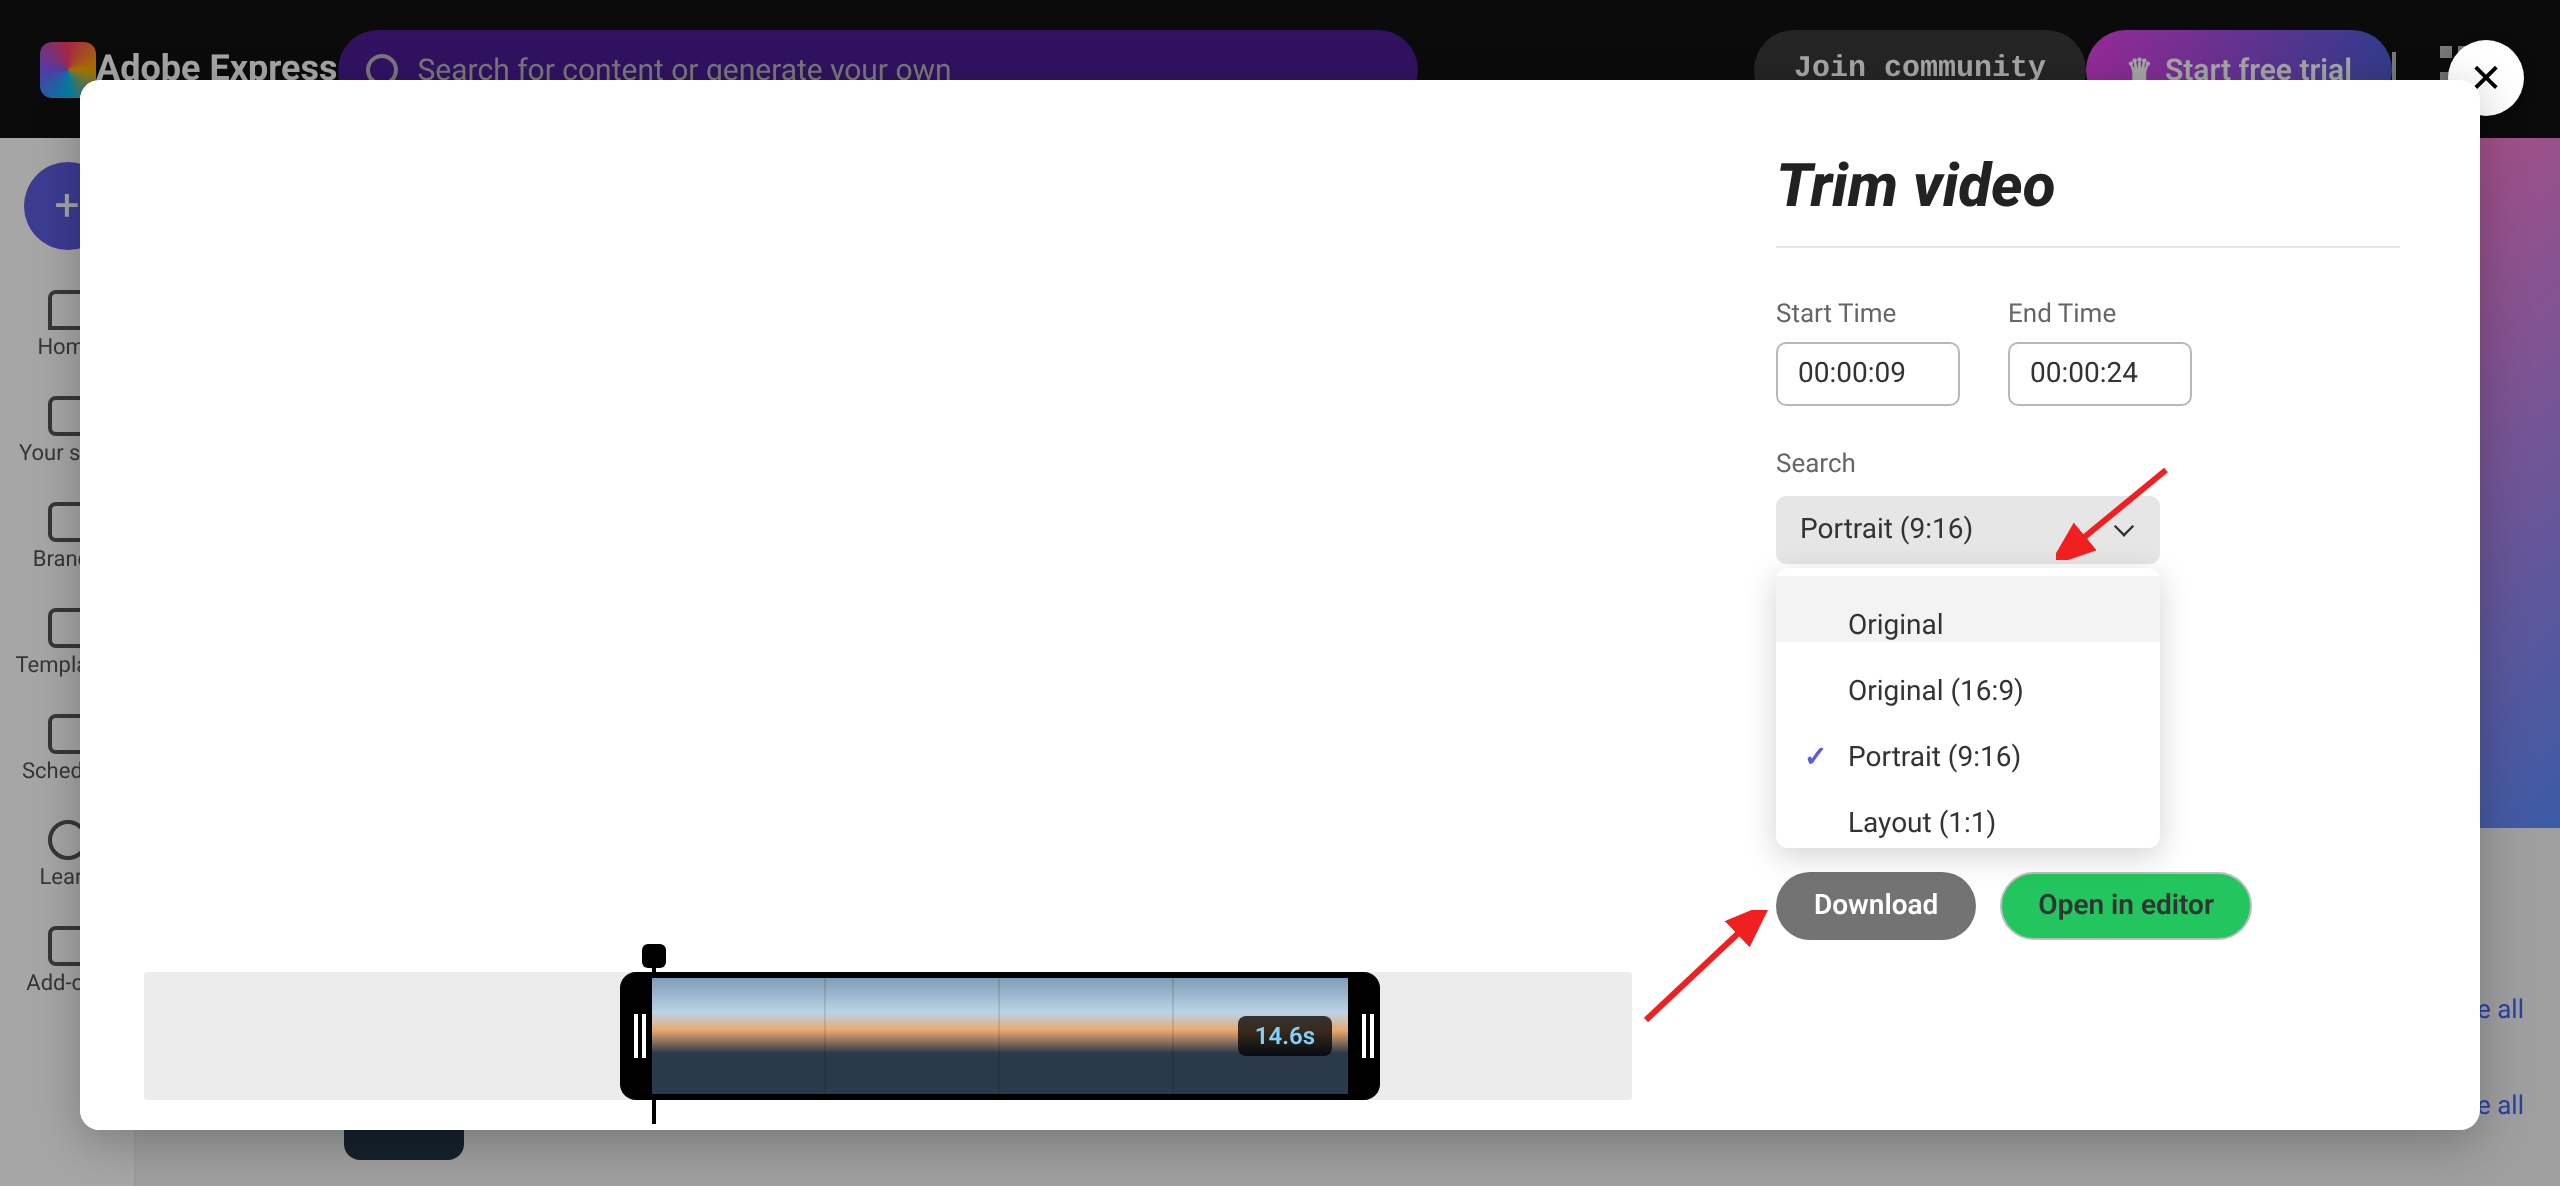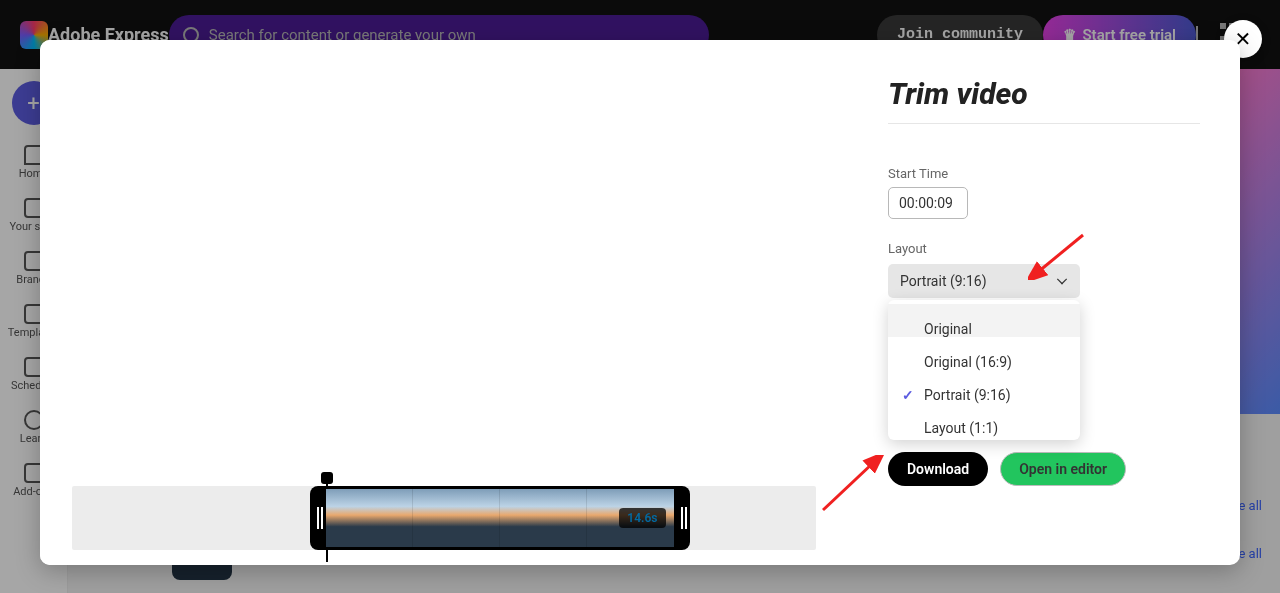--- a/index.html
+++ b/index.html
@@ -35,42 +35,42 @@
   .timeline-area { height: 95px; background: #fff; display: flex; align-items: center; padding: 0 32px; position: relative; border-bottom-left-radius:10px; }
   .filmstrip { position: relative; height: 64px; flex: 1; background: #ececec; border-radius: 2px; }
   .clip { position: absolute; top: 0; bottom: 0; left: 32%; width: 51%; background: #000; border-radius: 8px; padding: 3px 16px; display:flex; gap:0; }
   .frame { flex:1; background: linear-gradient(0deg, #2a3a4a 35%, #e9a86d 55%, #bcd3e6 70%, #7e9db8 100%); }
   .frame + .frame { border-left: 1px solid rgba(0,0,0,0.1); }
   .clip-handle { position:absolute; top:0; bottom:0; width:16px; display:flex; align-items:center; justify-content:center; }
   .clip-handle.left { left:0; } .clip-handle.right { right:0; }
   .clip-handle::before { content:""; width:2px; height:22px; background:#fff; box-shadow: 4px 0 0 #fff; }
   .playhead { position: absolute; top: -14px; left: 33.5%; width: 12px; height: 12px; background:#000; border-radius:3px; }
   .playhead::after { content:""; position:absolute; top:12px; left:5px; width:2px; height:78px; background:#000; }
-  .dur-badge { position:absolute; right: 24px; top: 50%; transform: translateY(-50%); background: rgba(0,0,0,.75); color:#0369a1; font-size:12px; font-weight:600; padding: 3px 8px; border-radius: 4px; }
+  .dur-badge { position:absolute; right: 24px; top: 50%; transform: translateY(-50%); background: rgba(0,0,0,.75); color:#7dd3fc; font-size:12px; font-weight:600; padding: 3px 8px; border-radius: 4px; }
 
   .side-panel { flex: 0 0 392px; padding: 36px 40px 28px 40px; position: relative; }
   .panel-title { font-size: 30px; font-weight: 800; color:#222; margin-bottom: 12px; font-style: italic; }
   .panel-rule { height:1px; background:#e6e6e6; margin-bottom: 26px; }
   .time-row { display:flex; gap: 24px; margin-bottom: 22px; }
-  .field { display:flex; flex-direction:column; gap:6px;margin-top:16px; }
+  .field { display:flex; flex-direction:column; gap:6px; }
   .field-label { font-size:13px; color:#666; }
-  .time-input { width: 80px; height: 32px; border:1px solid #b8b8b8; border-radius: 5px; padding: 0 10px; font-size:14px; color:#333; }
+  .time-input { width: 92px; height: 32px; border:1px solid #b8b8b8; border-radius: 5px; padding: 0 10px; font-size:14px; color:#333; }
   .layout-label { font-size:13px; color:#666; margin-bottom:8px; display:block; }
   .select { width: 192px; height: 34px; background:#e6e6e6; border-radius: 5px; display:flex; align-items:center; padding: 0 12px; font-size:14px; color:#333; justify-content:space-between; cursor:pointer; }
   .chev { width: 12px; height: 12px; position:relative; }
   .chev::before { content:""; position:absolute; inset:0; border-right:2px solid #333; border-bottom:2px solid #333; transform:rotate(45deg) scale(.6) translate(-2px,-2px); }
 
   .dropdown { position: absolute; width: 192px; background:#fff; border-radius:6px; box-shadow: 0 4px 16px rgba(0,0,0,.18); padding: 4px 0; margin-top:2px; }
   .option { height: 33px; display:flex; align-items:flex-end; padding: 0 16px 0 36px; font-size:14px; color:#333; position:relative; cursor:pointer; }
   .option.hovered { background:#f3f3f3; }
   .option.selected::before { content:"✓"; position:absolute; left:14px; color:#5c5ce0; font-weight:700; }
 
   .actions { display:flex; gap: 12px; margin-top: 154px; }
   .btn { height: 34px; border-radius: 17px; padding: 0 18px; font-size:14px; font-weight:600; cursor:pointer; display:inline-flex; align-items:center; border:1px solid transparent; }
-  .btn-primary { background:#000000; color:#fff; }
+  .btn-primary { background:#737373; color:#fff; }
   .btn-secondary { background:#22c55e; border-color:#bcbcbc; color:#333; }
 
   
   .arrow { position:absolute; pointer-events:none; }
 </style>
 </head>
 <body>
 
 <div class="bg-app">
   <div class="bg-topbar">
@@ -161,23 +161,27 @@
 
   <div class="side-panel">
     <h1 class="panel-title">Trim video</h1>
     <div class="panel-rule"></div>
 
     <div class="time-row">
       <div class="field">
         <label class="field-label">Start Time</label>
         <input class="time-input" value="00:00:09" style="">
       </div>
-    </div>
-
-    <label class="layout-label">Layout</label>
+      <div class="field">
+        <label class="field-label">End Time</label>
+        <input class="time-input" value="00:00:24" style="">
+      </div>
+    </div>
+
+    <label class="layout-label">Search</label>
     <div class="select">
       <span>Portrait (9:16)</span>
       <span class="chev"></span>
     </div>
 
     <div class="dropdown">
       <div class="option hovered">
           <span>Original</span>
         </div>
       <div class="option">

